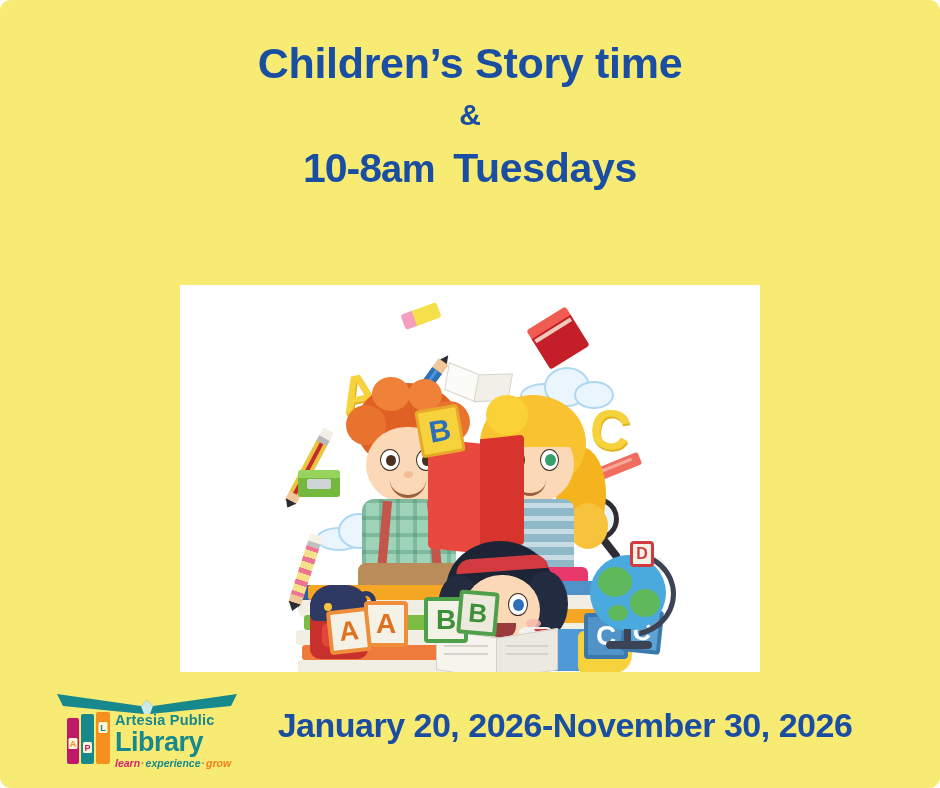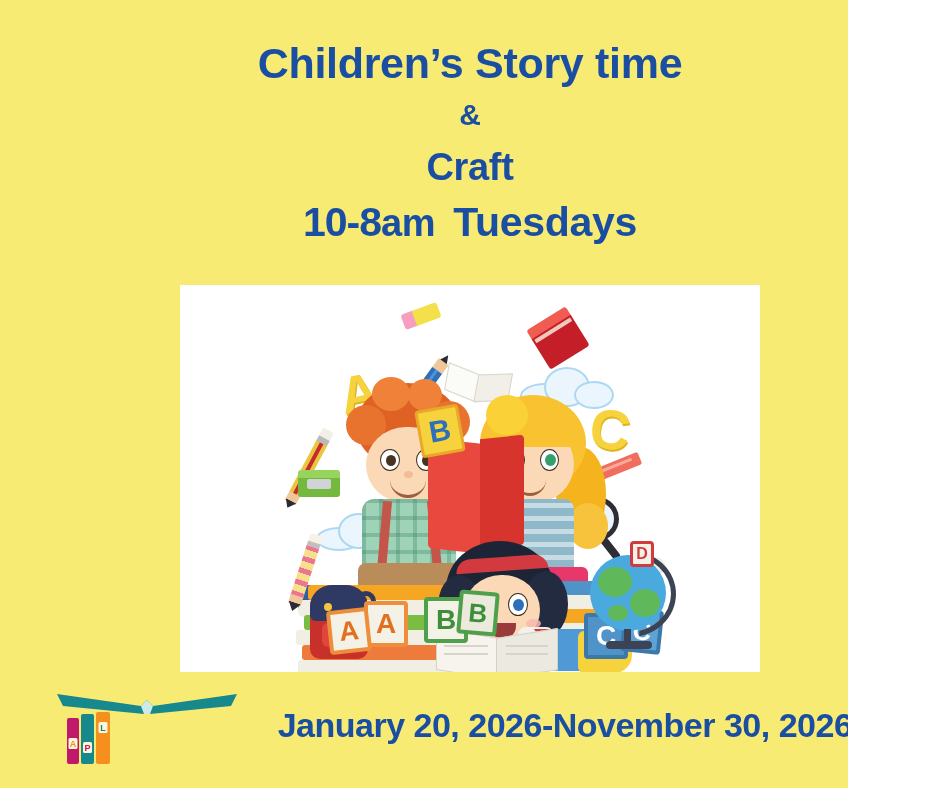--- a/index.html
+++ b/index.html
@@ -7,24 +7,25 @@
     padding: 0;
   }
   body {
     width: 940px;
     height: 788px;
     overflow: hidden;
     font-family: "Liberation Sans", sans-serif;
   }
   .poster {
     position: relative;
-    width: 848px;
+    width: 940px;
     height: 788px;
     background: #f8eb74;
     overflow: hidden;
+    border-radius: 11px;
   }
 
   
   .headline {
     position: absolute;
     left: 0;
     top: 36px;
     width: 940px;
     text-align: center;
     color: #1a4ea2;
@@ -137,21 +138,20 @@
   .tag-dot { color: #8a8a6a; font-style: normal; padding: 0 1px; }
 </style>
 </head>
 <body>
 
 <div class="poster">
 
   <div class="headline">
     <div class="line-title">Children’s Story time</div>
     <div class="line-amp">&amp;</div>
-    <div class="line-craft">Craft</div>
     <div class="line-time">
       <span class="tm-range">10-8</span><span class="tm-am">am</span><span class="tm-gap"></span><span>Tuesdays</span>
     </div>
   </div>
 
   <div class="art-panel">
     <div class="art-stage">
 
       <div style="left:222px;top:23px;width:38px;height:16px;transform:rotate(-20deg);">
         <div style="position:absolute;left:0;top:0;width:13px;height:16px;background:#f59ec0;border-radius:3px 0 0 3px;"></div>
@@ -411,15 +411,20 @@
       <rect x="14" y="2" width="13" height="50" rx="2" fill="#17888c"></rect>
       <rect x="29" y="0" width="14" height="52" rx="2" fill="#f5901e"></rect>
       <rect x="1.5" y="26" width="9" height="11" rx="1.5" fill="#fdf6d8"></rect>
       <rect x="16" y="30" width="9" height="11" rx="1.5" fill="#fdf6d8"></rect>
       <rect x="31.5" y="10" width="9" height="11" rx="1.5" fill="#fdf6d8"></rect>
       <text x="6" y="35" font-family="'Liberation Sans',sans-serif" font-size="9" font-weight="bold" fill="#f5901e" text-anchor="middle">A</text>
       <text x="20.5" y="39" font-family="'Liberation Sans',sans-serif" font-size="9" font-weight="bold" fill="#c0186a" text-anchor="middle">P</text>
       <text x="36" y="19" font-family="'Liberation Sans',sans-serif" font-size="9" font-weight="bold" fill="#17888c" text-anchor="middle">L</text>
     </svg>
 
+    <div class="logo-text">
+      <div class="logo-t1">Artesia Public</div>
+      <div class="logo-t2">Library</div>
+      <div class="logo-tag"><span class="tag-learn">learn</span><span class="tag-dot">·</span><span class="tag-exp">experience</span><span class="tag-dot">·</span><span class="tag-grow">grow</span></div>
+    </div>
   </div>
 
 </div>
 
 </body></html>

